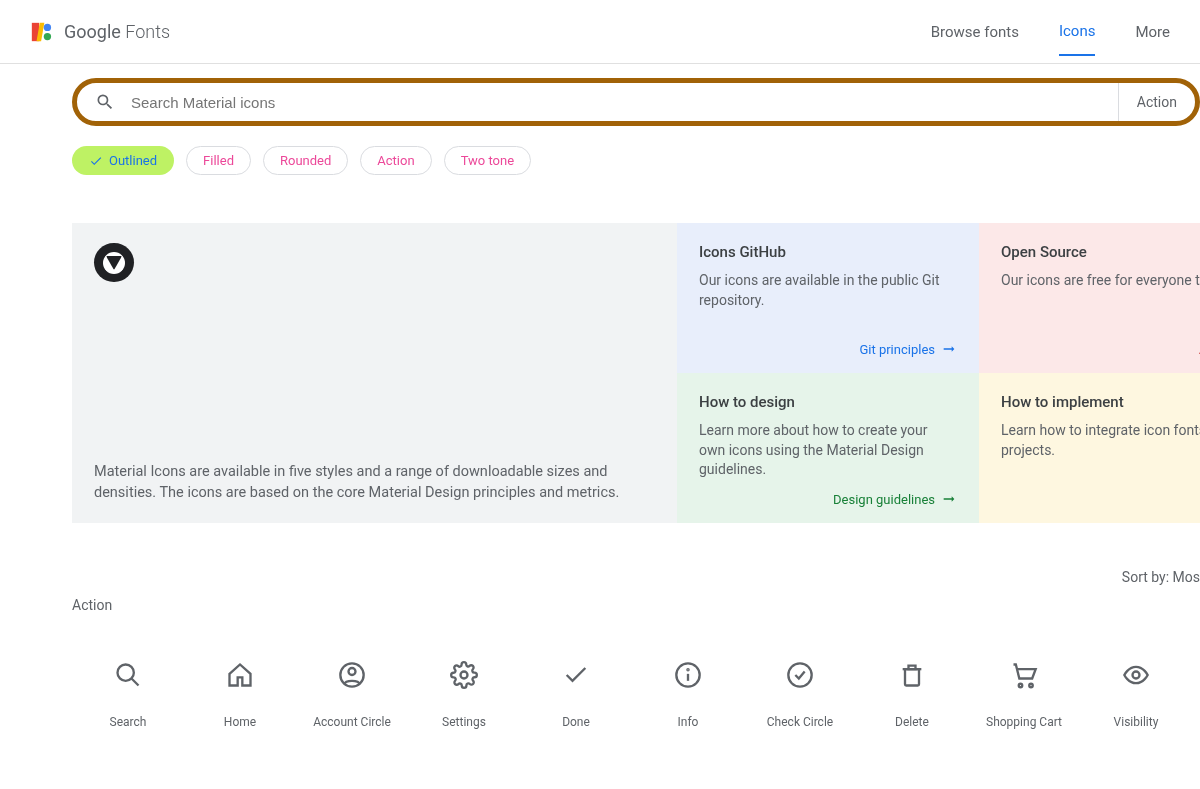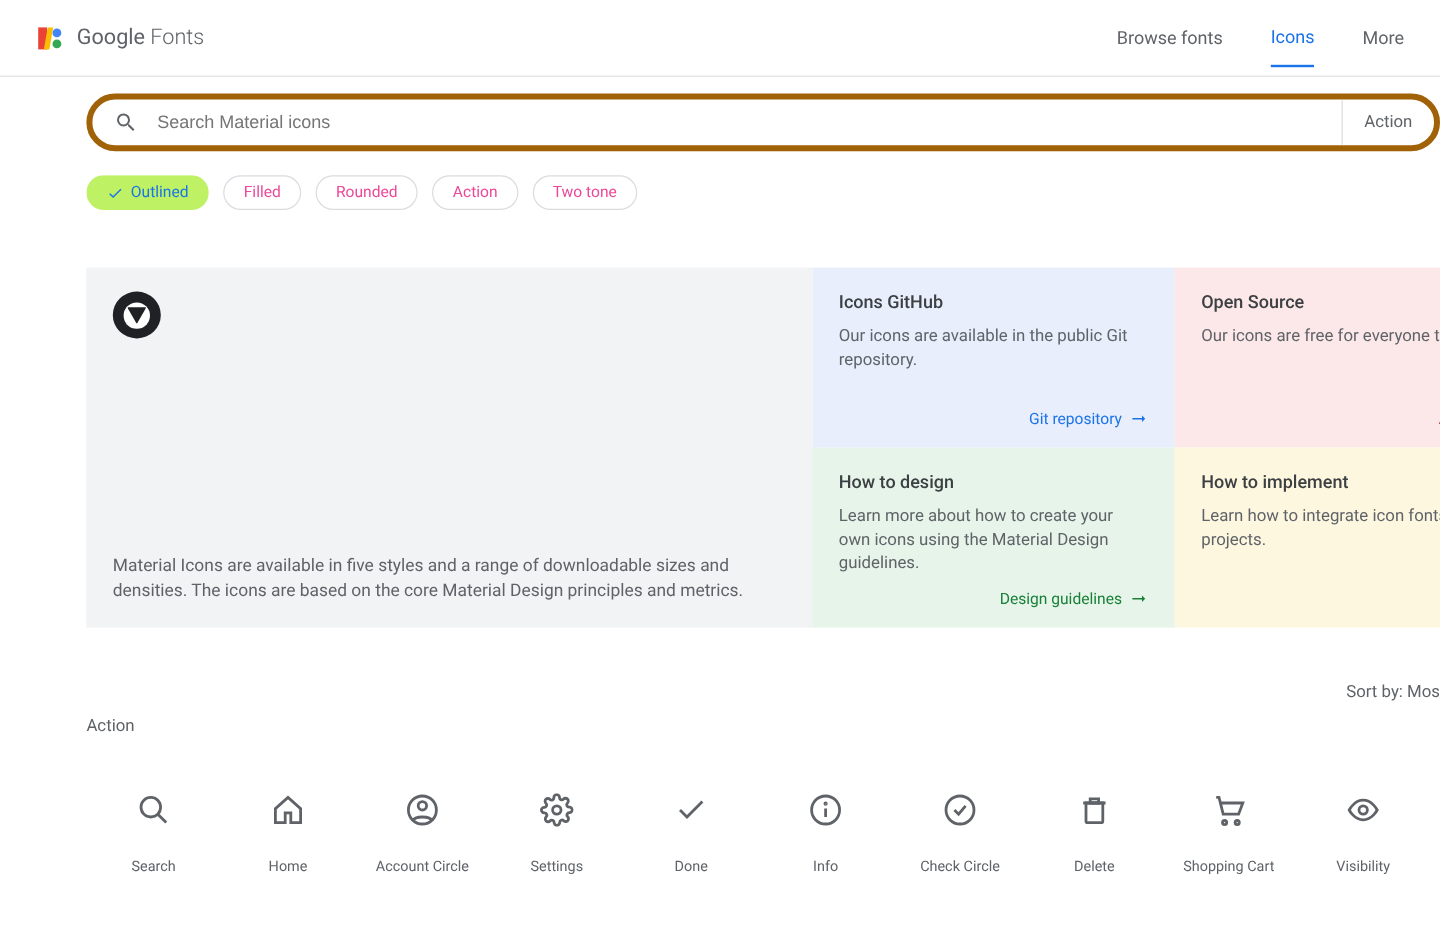--- a/index.html
+++ b/index.html
@@ -210,21 +210,21 @@
           <path d="M4 5 L4 19 L20 19 L20 5" fill="none" stroke="#fff" stroke-width="1"></path>
         </svg>
     </div>
     <p>Material Icons are available in five styles and a range of downloadable sizes and densities. The icons are based on the core Material Design principles and metrics.</p>
   </div>
 
   <div class="card card-github">
     <h4>Icons GitHub</h4>
     <p class="body">Our icons are available in the public Git repository.</p>
     <div class="link">
-      <span>Git repository</span>
+      <span>Git principles</span>
       <svg viewBox="0 0 24 24" fill="currentColor">
           <path d="M16.01 11H4v2h12.01v3L20 12l-3.99-4z"></path>
         </svg>
     </div>
   </div>
 
   <div class="card card-open">
     <h4>Open Source</h4>
     <p class="body">Our icons are free for everyone t</p>
     <div class="link">

